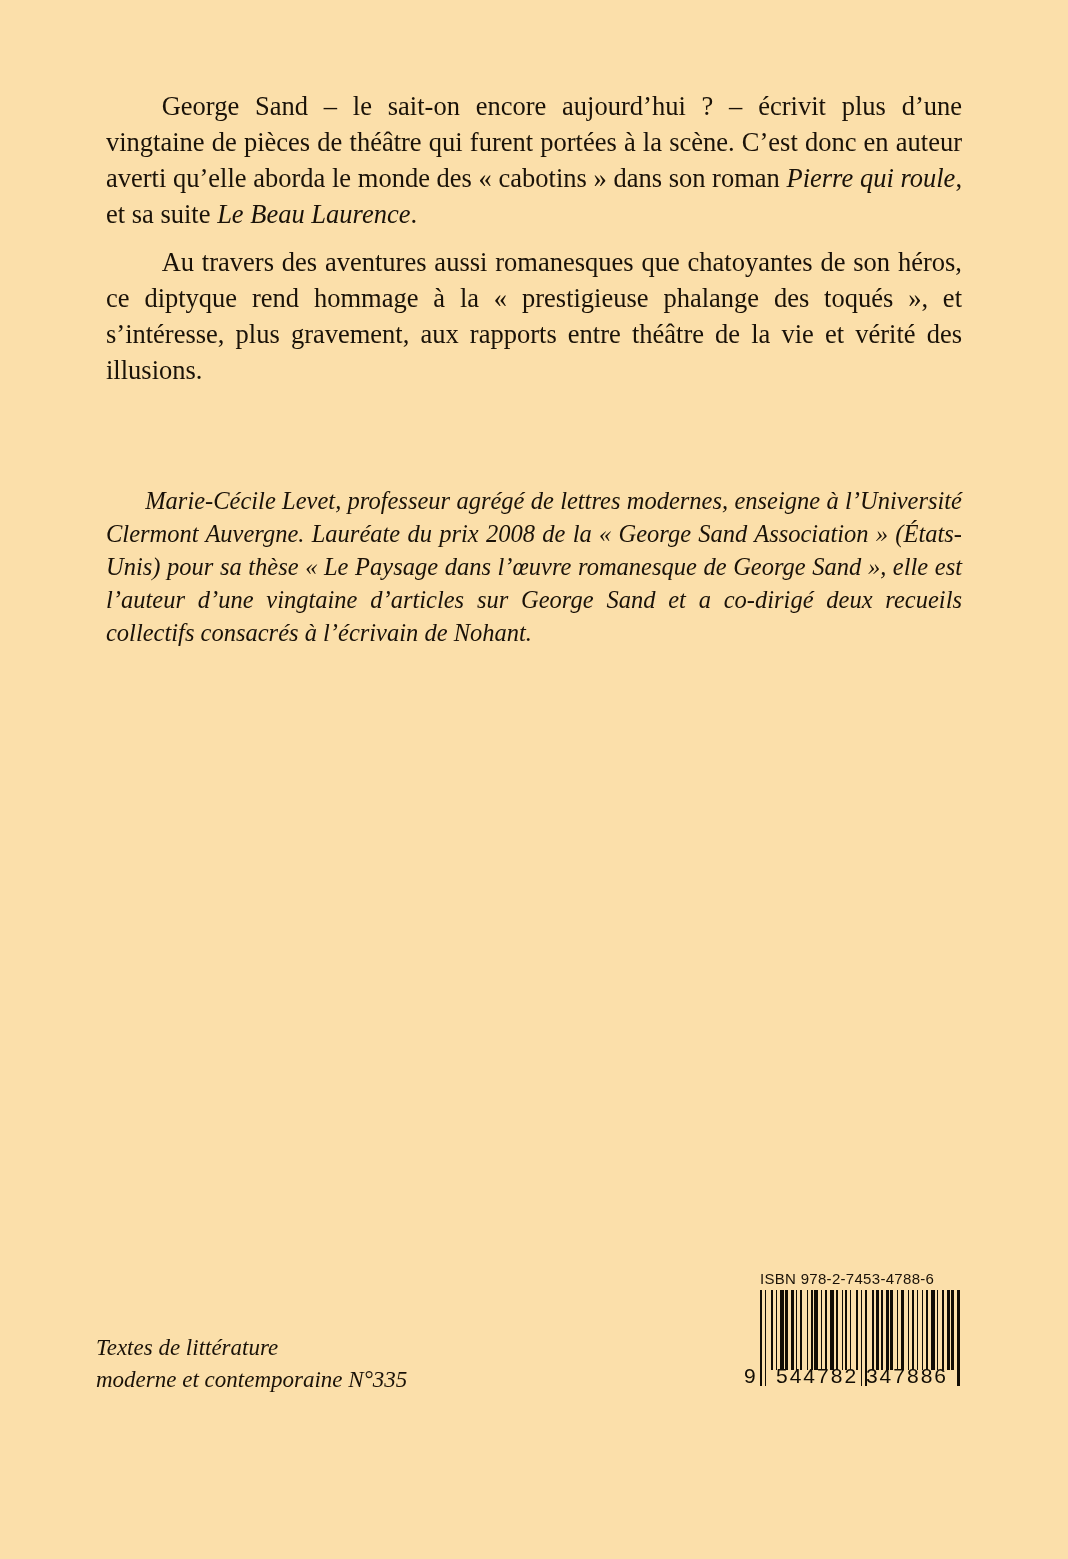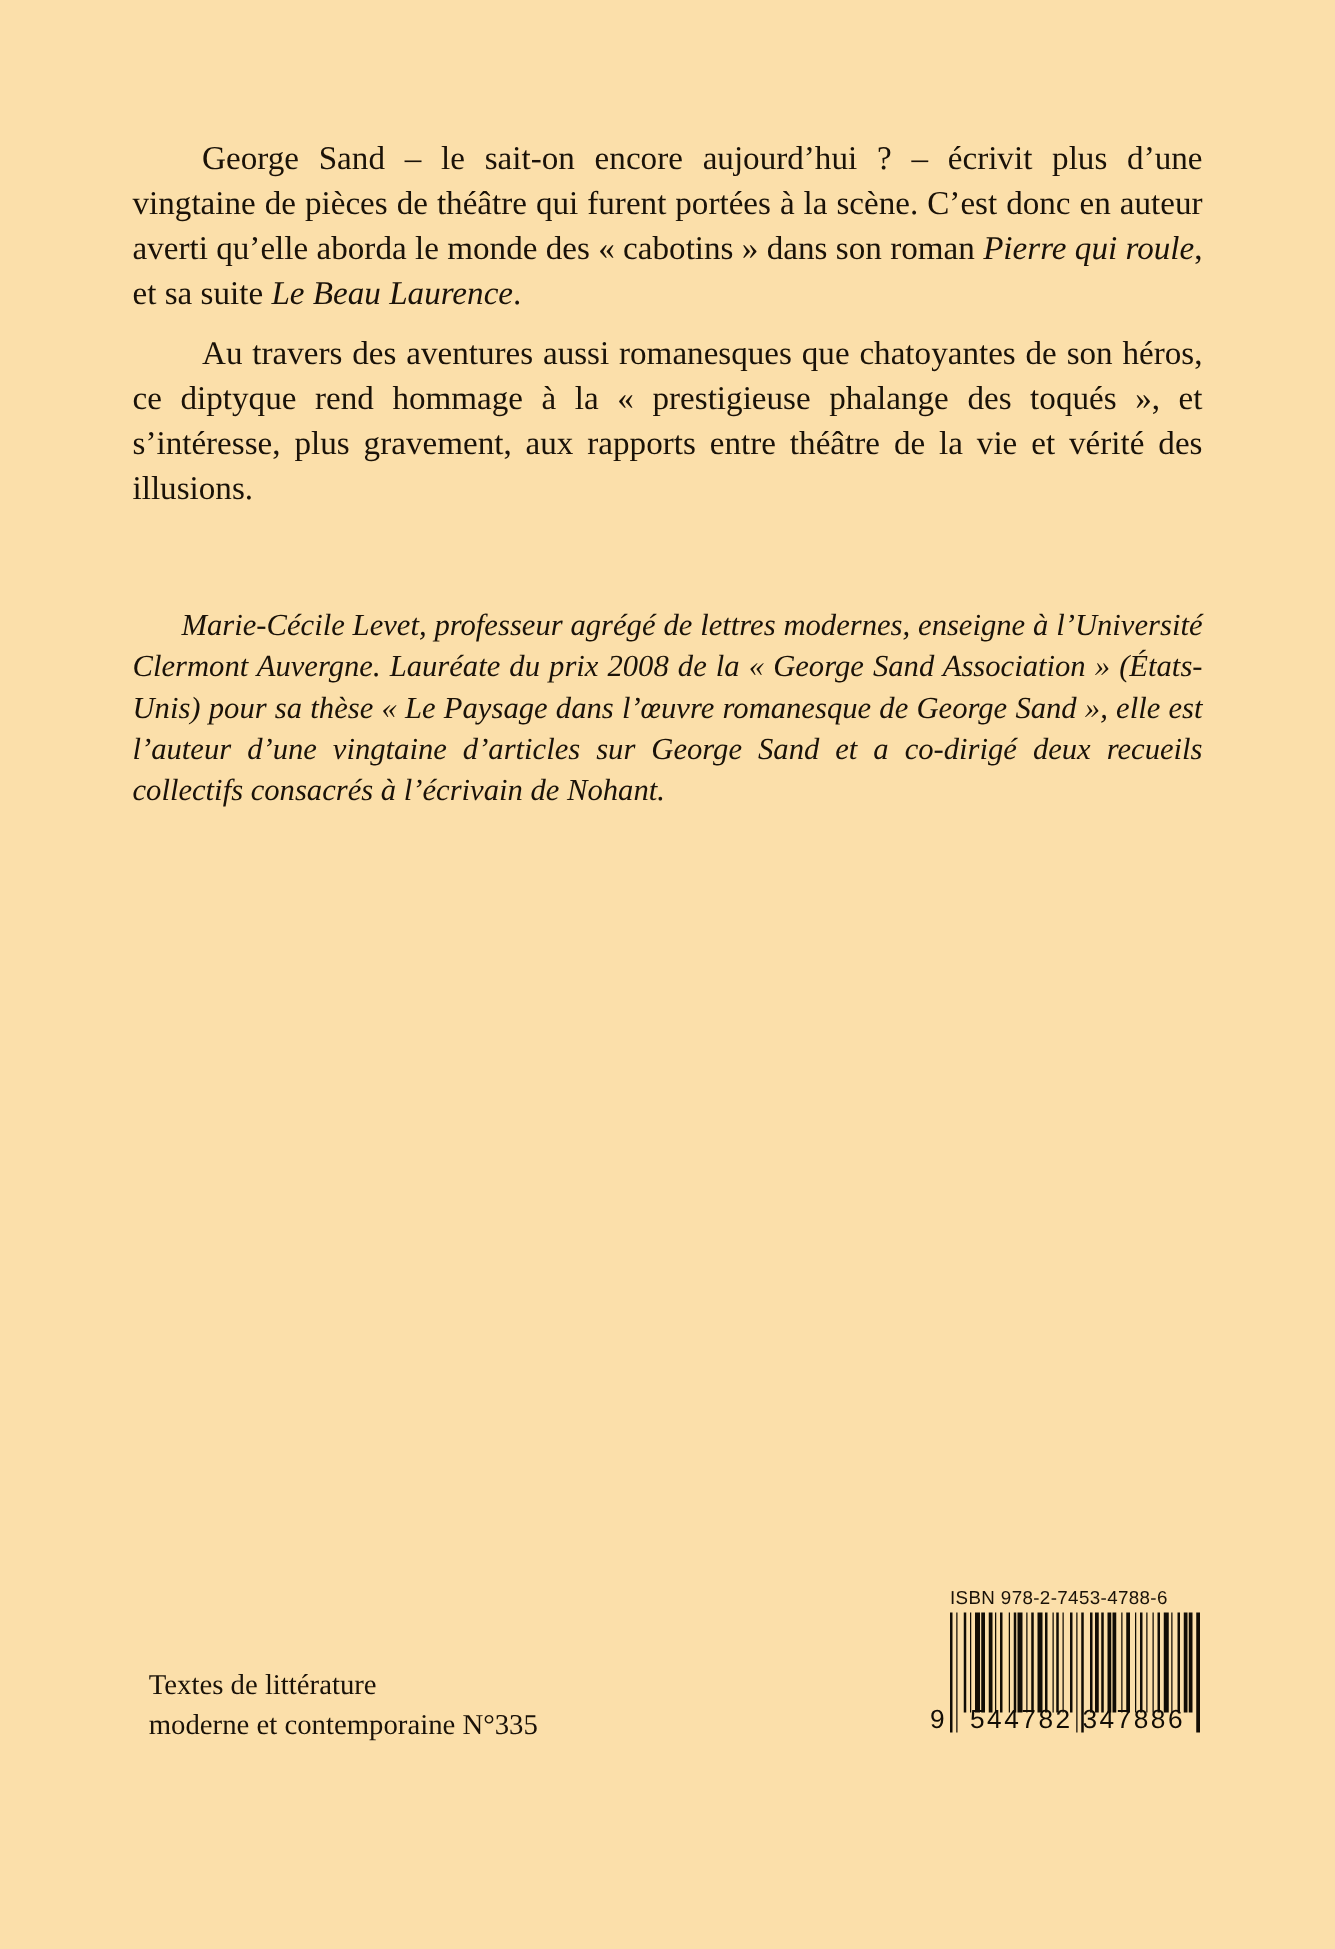--- a/index.html
+++ b/index.html
@@ -18,21 +18,21 @@
 
   .page {
     position: absolute;
     inset: 0;
   }
 
   
   .blurb {
     position: absolute;
     left: 106px;
-    top: 108px;
+    top: 88px;
     width: 856px;
     font-size: 26.5px;
     line-height: 36px;
     text-align: justify;
     text-justify: inter-word;
   }
   .blurb p {
     margin: 0;
     text-indent: 2.1em;
   }
@@ -54,22 +54,23 @@
     text-justify: inter-word;
   }
   .author-note p {
     margin: 0;
     text-indent: 1.6em;
   }
 
   
   .series {
     position: absolute;
-    left: 119px;
+    left: 96px;
     top: 1332px;
+    font-style: italic;
     font-size: 23px;
     line-height: 32px;
   }
   .series div { white-space: nowrap; }
 
   
   .barcode-block {
     position: absolute;
     left: 760px;
     top: 1270px;

